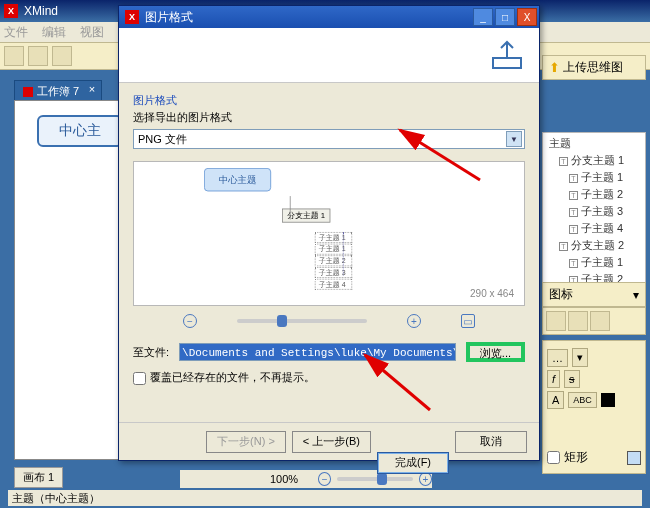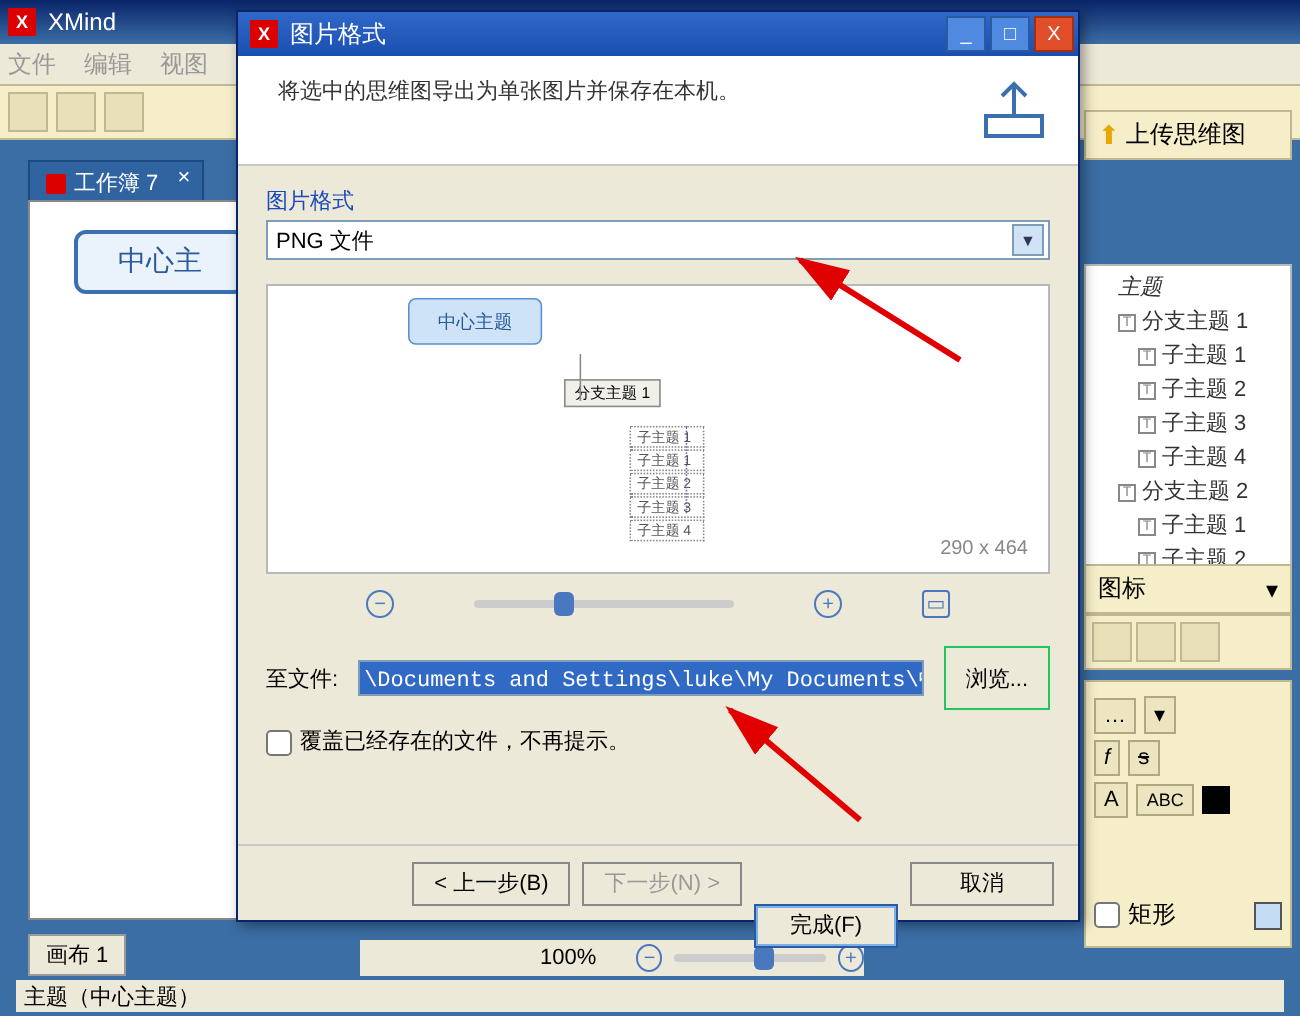--- a/index.html
+++ b/index.html
@@ -11,21 +11,21 @@
   .main-titlebar .logo { width: 14px; height: 14px; background: #d00; margin-right: 6px; display: flex; align-items: center; justify-content: center; color: #fff; font-size: 9px; font-weight: bold; }
   .main-menubar { height: 20px; background: #ece9d8; display: flex; align-items: center; padding: 0 4px; color: #999; gap: 14px; }
   .main-toolbar { height: 28px; background: #f5eec8; border-top: 1px solid #c0b890; border-bottom: 1px solid #c0b890; display: flex; align-items: center; padding: 0 4px; gap: 4px; }
   .tb-btn { width: 20px; height: 20px; background: #e8e0b8; border: 1px solid #c0b890; }
   .right-panel { position: absolute; right: 4px; top: 55px; width: 104px; }
   .panel-head { background: #f5eec8; padding: 3px 6px; display: flex; align-items: center; border: 1px solid #c0b890; }
   .panel-head .arrow { color: #e6a800; margin-right: 3px; font-size: 13px; }
   .outline-panel { position: absolute; right: 4px; top: 132px; width: 104px; background: #fff; border: 1px solid #b8b8b8; }
   .outline-panel ul { list-style: none; padding: 2px 0; }
   .outline-panel li { padding: 1px 4px 1px 16px; font-size: 11px; color: #333; position: relative; }
-  .outline-panel li.l1 { padding-left: 16px; font-style: italic; }
+  .outline-panel li.l1 { padding-left: 6px; }
   .outline-panel li.l2 { padding-left: 16px; }
   .outline-panel li.l3 { padding-left: 26px; }
   .outline-panel li .tico { display: inline-block; width: 9px; height: 9px; border: 1px solid #888; margin-right: 3px; vertical-align: middle; font-size: 7px; line-height: 8px; text-align: center; color: #888; }
   .icons-section { position: absolute; right: 4px; top: 282px; width: 104px; }
   .icons-row { background: #f5eec8; border: 1px solid #c0b890; padding: 3px; display: flex; gap: 2px; }
   .style-panel { position: absolute; right: 4px; top: 340px; width: 104px; background: #f5eec8; border: 1px solid #c0b890; padding: 4px; }
   .style-row { display: flex; gap: 4px; margin: 3px 0; align-items: center; }
   .style-btn { border: 1px solid #b0a880; padding: 2px 4px; font-size: 11px; background: #ece5c0; }
   
   .doc-tab { position: absolute; top: 80px; left: 14px; background: #2f64a0; color: #fff; padding: 3px 22px 3px 8px; font-size: 11px; border: 1px solid #1a4a80; }
@@ -71,21 +71,21 @@
   .preview-line2 { position:absolute; top:82px; left:178px; width:1px; height:56px; border-left:1px dotted #66a;}
   
   .zoom-row { margin-top: 8px; display: flex; align-items: center; justify-content: center; gap: 40px; }
   .zoom-ico { width: 14px; height: 14px; border: 1px solid #4a78c0; border-radius: 50%; display: flex; align-items: center; justify-content: center; font-size: 10px; color: #4a78c0; }
   .zoom-slider { width: 130px; height: 4px; background: #ccc; position: relative; border-radius: 2px; }
   .zoom-thumb { position: absolute; top: -4px; left: 40px; width: 10px; height: 12px; background: #4a78c0; border-radius: 3px; }
   
   .file-row { margin-top: 14px; display: flex; align-items: center; gap: 10px; }
   .file-row .lbl { font-size: 11px; white-space: nowrap; }
   .file-input { flex: 1; height: 18px; border: 1px solid #7f9db9; background: #316ac5; color: #fff; font-family: "Courier New", monospace; font-size: 11px; padding: 1px 2px; overflow: hidden; white-space: nowrap; }
-  .browse-btn { height: 32px; padding: 0 10px; border: 1px solid #22c55e; background: #ece9d8; font-size: 11px; }
+  .browse-btn { height: 20px; padding: 0 10px; border: 4px solid #22c55e; background: #ece9d8; font-size: 11px; }
   
   .check-row { margin-top: 8px; display: flex; align-items: flex-end; gap: 4px; font-size: 11px; }
   .check-row input { width: 13px; height: 13px; }
   
   .dlg-footer { position: absolute; bottom: 0; left: 0; right: 0; height: 38px; border-top: 1px solid #c8c8c8; display: flex; align-items: center; justify-content: flex-end; gap: 6px; padding: 0 12px; }
   .dlg-footer button { height: 22px; padding: 0 10px; border: 1px solid #888; background: #ece9d8; font-size: 11px; min-width: 72px; }
   .dlg-footer button:disabled { color: #999; }
   .dlg-footer button.default { border: 1px solid #2a5aa0; box-shadow: inset 0 0 0 1px #7ab0e8; margin-top: 42px; }
   
   
@@ -192,29 +192,29 @@
       <span>图片格式</span>
     </div>
     <div class="wbtns">
       <div class="wbtn">_</div>
       <div class="wbtn">□</div>
       <div class="wbtn close">X</div>
     </div>
   </div>
 
   <div class="dlg-header">
-    <p>将选中的思维图导出为单张图片并保存在本机。</p>
     <svg class="export-icon" viewBox="0 0 36 36">
       <rect x="4" y="20" width="28" height="10" fill="none" stroke="#3a70b0" stroke-width="2"></rect>
       <path d="M18 4 L18 20 M12 10 L18 4 L24 10" fill="none" stroke="#3a70b0" stroke-width="2"></path>
     </svg>
   </div>
 
   <div class="dlg-body">
     <div class="fieldset-label">图片格式</div>
+    <div class="sub-label">选择导出的图片格式</div>
     <div class="combo">
       <span>PNG 文件</span>
       <span class="dd">▼</span>
     </div>
 
     <div class="preview-box">
       <div class="preview-inner">
         <div class="p-central">中心主题</div>
         <div class="preview-line1"></div>
         <div class="p-branch">
@@ -247,22 +247,22 @@
       <button class="browse-btn">浏览...</button>
     </div>
 
     <div class="check-row">
       <input type="checkbox" style="">
       <span>覆盖已经存在的文件，不再提示。</span>
     </div>
   </div>
 
   <div class="dlg-footer">
+    <button disabled="">下一步(N) &gt;</button>
     <button>&lt; 上一步(B)</button>
-    <button disabled="">下一步(N) &gt;</button>
     <button class="default">完成(F)</button>
     <button>取消</button>
   </div>
 </div>
 
 <svg class="arrow-svg" style="top:0;left:0" width="650" height="508">
   <defs>
     <marker id="ah" markerWidth="10" markerHeight="10" refX="8" refY="3" orient="auto">
       <path d="M0,0 L9,3 L0,6 Z" fill="#e00000"></path>
     </marker>

